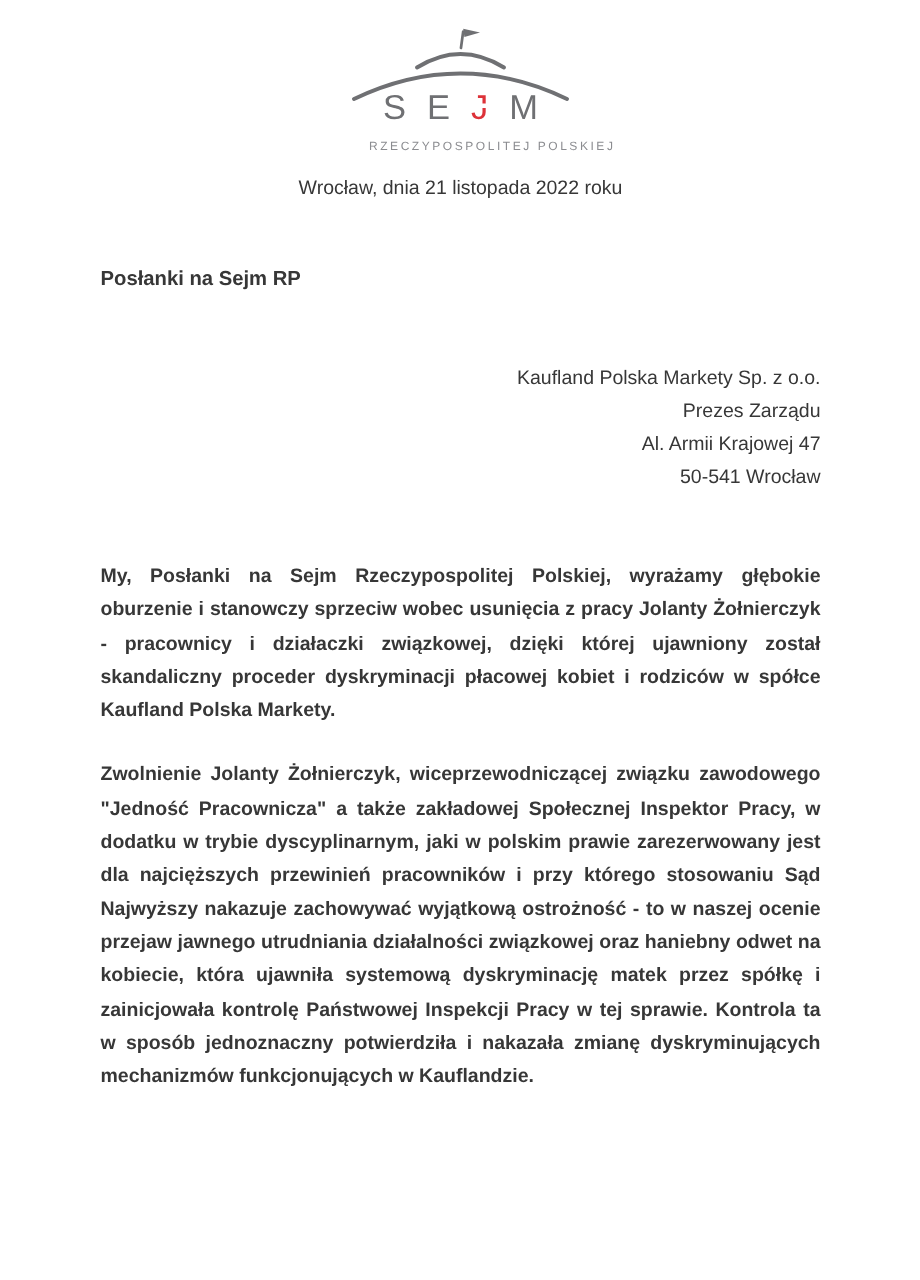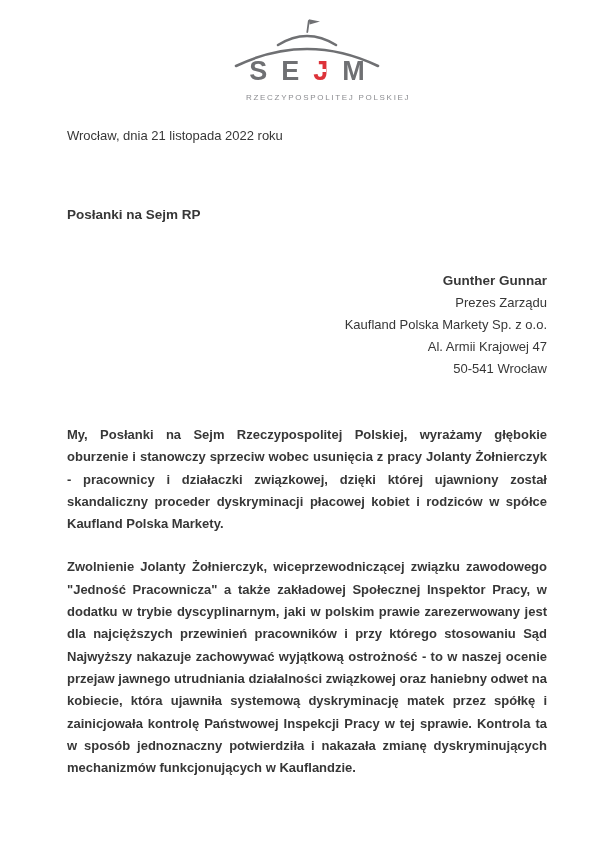--- a/index.html
+++ b/index.html
@@ -26,22 +26,22 @@
   .logo { width: 160px; margin: 0 auto; text-align: center; }
   .logo-art { display: block; margin: 0 auto; }
   .logo-art .arc {
     fill: none;
     stroke: var(--logo-gray);
     stroke-width: 2.6;
     stroke-linecap: round;
   }
   .wordmark {
     margin-top: -16px;
-    font-size: 27px;
-    font-weight: 700;
+    font-size: 23px;
+    font-weight: 400;
     letter-spacing: 14px;
     margin-right: -14px;
     color: var(--logo-gray);
     line-height: 38px;
     white-space: nowrap;
   }
   .jletter {
     color: var(--accent-red);
     position: relative;
     display: inline-block;
@@ -58,26 +58,26 @@
   .subtitle {
     margin-top: 3px;
     font-size: 8px;
     letter-spacing: 1.7px;
     color: var(--subtitle-gray);
     white-space: nowrap;
     padding-left: 19px;
   }
   
   .date {
-    margin-top: 26px;
-    text-align: left;
+    margin-top: 15px;
+    text-align: center;
     font-size: 13px;
   }
   .sender {
-    margin-top: 64px;
+    margin-top: 46px;
     font-size: 13.5px;
     font-weight: 700;
   }
   .recipient {
     margin-top: 48px;
     text-align: right;
     font-size: 13px;
     line-height: 22px;
   }
   .recipient .r-name { font-size: 13.5px; font-weight: 700; }
@@ -106,23 +106,22 @@
     </svg>
     <div class="wordmark"><span>SE</span><span class="jletter">J</span><span>M</span></div>
     <div class="subtitle">RZECZYPOSPOLITEJ POLSKIEJ</div>
   </div>
 
   <div class="date">Wrocław, dnia 21 listopada 2022 roku</div>
 
   <div class="sender">Posłanki na Sejm RP</div>
 
   <div class="recipient">
-    <div class="r-name">Gunther Gunnar</div>
+    <div>Kaufland Polska Markety Sp. z o.o.</div>
     <div>Prezes Zarządu</div>
-    <div>Kaufland Polska Markety Sp. z o.o.</div>
     <div>Al. Armii Krajowej 47</div>
     <div>50-541 Wrocław</div>
   </div>
 
   <div class="body-text">
     <p>My, Posłanki na Sejm Rzeczypospolitej Polskiej, wyrażamy głębokie oburzenie i stanowczy sprzeciw wobec usunięcia z pracy Jolanty Żołnierczyk - pracownicy i działaczki związkowej, dzięki której ujawniony został skandaliczny proceder dyskryminacji płacowej kobiet i rodziców w spółce Kaufland Polska Markety.</p>
     <p>Zwolnienie Jolanty Żołnierczyk, wiceprzewodniczącej związku zawodowego "Jedność Pracownicza" a także zakładowej Społecznej Inspektor Pracy, w dodatku w trybie dyscyplinarnym, jaki w polskim prawie zarezerwowany jest dla najcięższych przewinień pracowników i przy którego stosowaniu Sąd Najwyższy nakazuje zachowywać wyjątkową ostrożność - to w naszej ocenie przejaw jawnego utrudniania działalności związkowej oraz haniebny odwet na kobiecie, która ujawniła systemową dyskryminację matek przez spółkę i zainicjowała kontrolę Państwowej Inspekcji Pracy w tej sprawie. Kontrola ta w sposób jednoznaczny potwierdziła i nakazała zmianę dyskryminujących mechanizmów funkcjonujących w Kauflandzie.</p>
   </div>
 
 </div>

